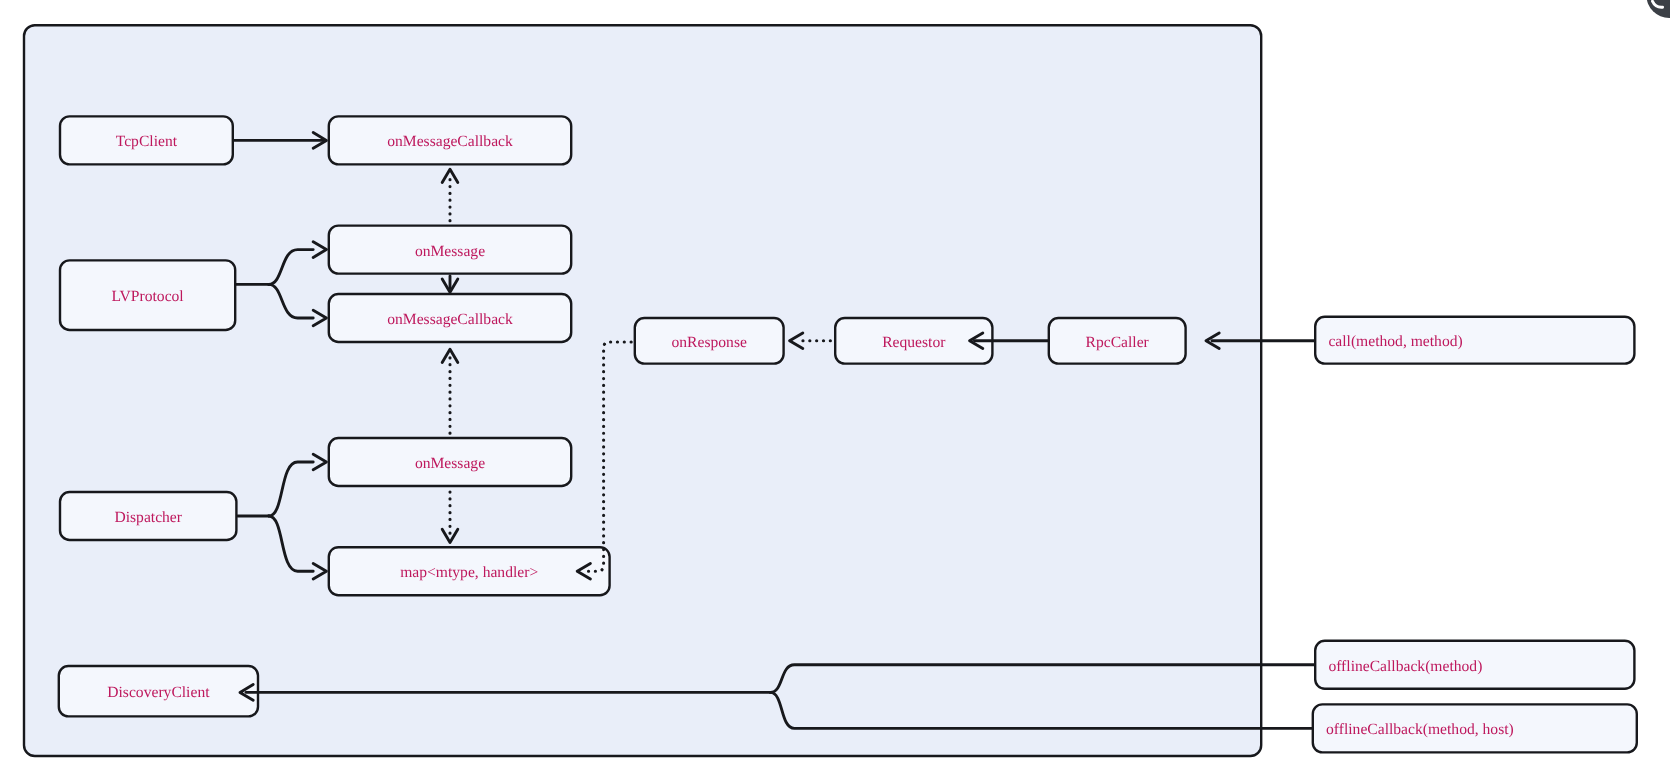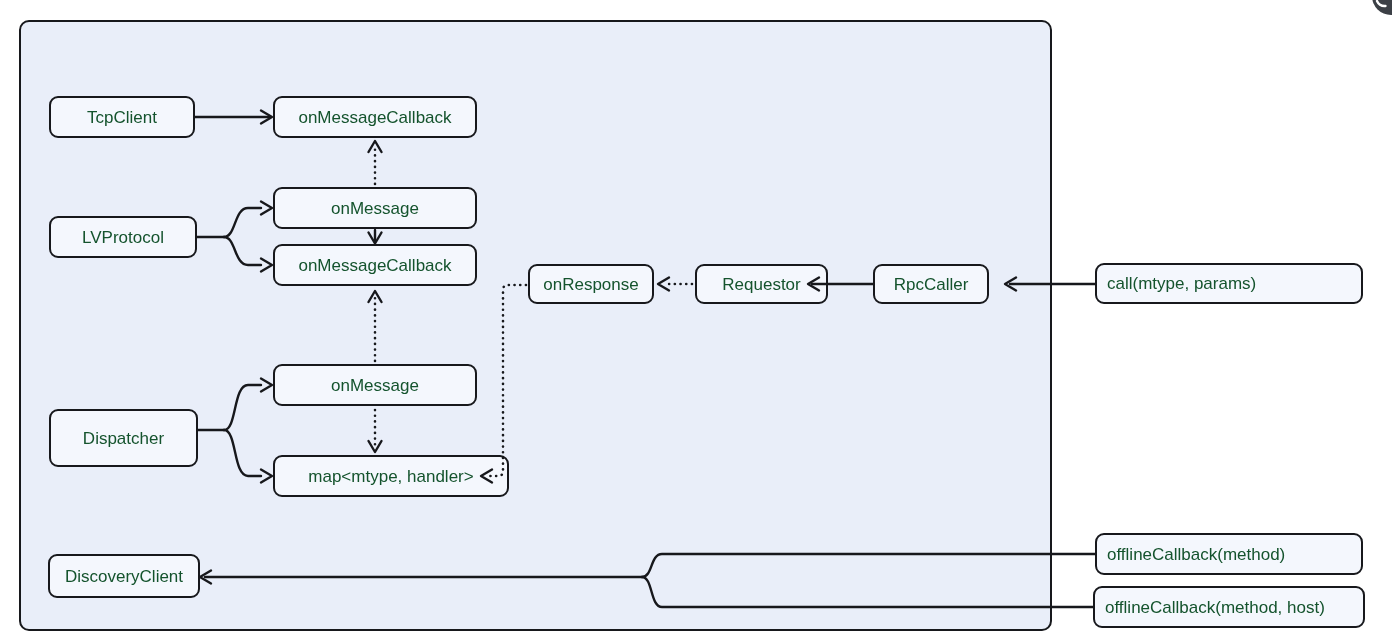--- a/index.html
+++ b/index.html
@@ -10,54 +10,55 @@
   }
   .stage{position:absolute;left:0;top:0;width:1392px;height:642px;}
   .canvas{
     position:absolute;left:19px;top:20px;width:1033px;height:611px;
     background:#e9eef9;border:2.6px solid #17181c;border-radius:10px;
     box-sizing:border-box;
   }
   .node{
     position:absolute;box-sizing:border-box;
     border:2.4px solid #17181c;border-radius:9px;
-    background:#f4f7fd;color:#14532d;
-    font-size:17px;line-height:1;
+    background:#f4f7fd;color:#be185d;
+    font-size:13px;line-height:1;
     display:flex;align-items:center;justify-content:center;
     white-space:nowrap;
+    font-family:Liberation Serif, serif;
   }
   .node.lalign{justify-content:flex-start;padding-left:10px;}
   svg.wires{position:absolute;left:0;top:0;pointer-events:none;}
   .wires path{stroke:#17181c;stroke-width:2.4;fill:none;stroke-linecap:round;stroke-linejoin:round;}
   .wires path.dot{stroke-width:2.6;stroke-dasharray:0.1 5.6;}
   .badge{position:absolute;left:1358px;top:0;width:34px;height:26px;overflow:hidden;}
 </style>
 </head>
 <body>
 
 <div class="stage">
 
   <div class="canvas"></div>
 
   <div class="node" style="left:49px;top:96px;width:146px;height:42px">TcpClient</div>
-  <div class="node" style="left:49px;top:216px;width:148px;height:42px">LVProtocol</div>
-  <div class="node" style="left:49px;top:409px;width:149px;height:58px">Dispatcher</div>
-  <div class="node" style="left:48px;top:554px;width:152px;height:44px">DiscoveryClient</div>
+  <div class="node" style="left:49px;top:216px;width:148px;height:60px">LVProtocol</div>
+  <div class="node" style="left:49px;top:409px;width:149px;height:42px">Dispatcher</div>
+  <div class="node" style="left:48px;top:554px;width:168px;height:44px">DiscoveryClient</div>
 
   <div class="node" style="left:273px;top:96px;width:204px;height:42px">onMessageCallback</div>
   <div class="node" style="left:273px;top:187px;width:204px;height:42px">onMessage</div>
   <div class="node" style="left:273px;top:244px;width:204px;height:42px">onMessageCallback</div>
   <div class="node" style="left:273px;top:364px;width:204px;height:42px">onMessage</div>
   <div class="node" style="left:273px;top:455px;width:236px;height:42px">map&lt;mtype, handler&gt;</div>
 
   <div class="node" style="left:528px;top:264px;width:126px;height:40px">onResponse</div>
   <div class="node" style="left:695px;top:264px;width:133px;height:40px">Requestor</div>
   <div class="node" style="left:873px;top:264px;width:116px;height:40px">RpcCaller</div>
 
-  <div class="node lalign" style="left:1095px;top:263px;width:268px;height:41px">call(mtype, params)</div>
+  <div class="node lalign" style="left:1095px;top:263px;width:268px;height:41px">call(method, method)</div>
   <div class="node lalign" style="left:1095px;top:533px;width:268px;height:42px">offlineCallback(method)</div>
   <div class="node lalign" style="left:1093px;top:586px;width:272px;height:42px">offlineCallback(method, host)</div>
 
   <svg class="wires" width="1392" height="642" viewBox="0 0 1392 642">
 
     <g>
       <path d="M195 117 H270"></path>
       <path d="M261 110.5 L272 117 L261 123.5"></path>
     </g>
 

